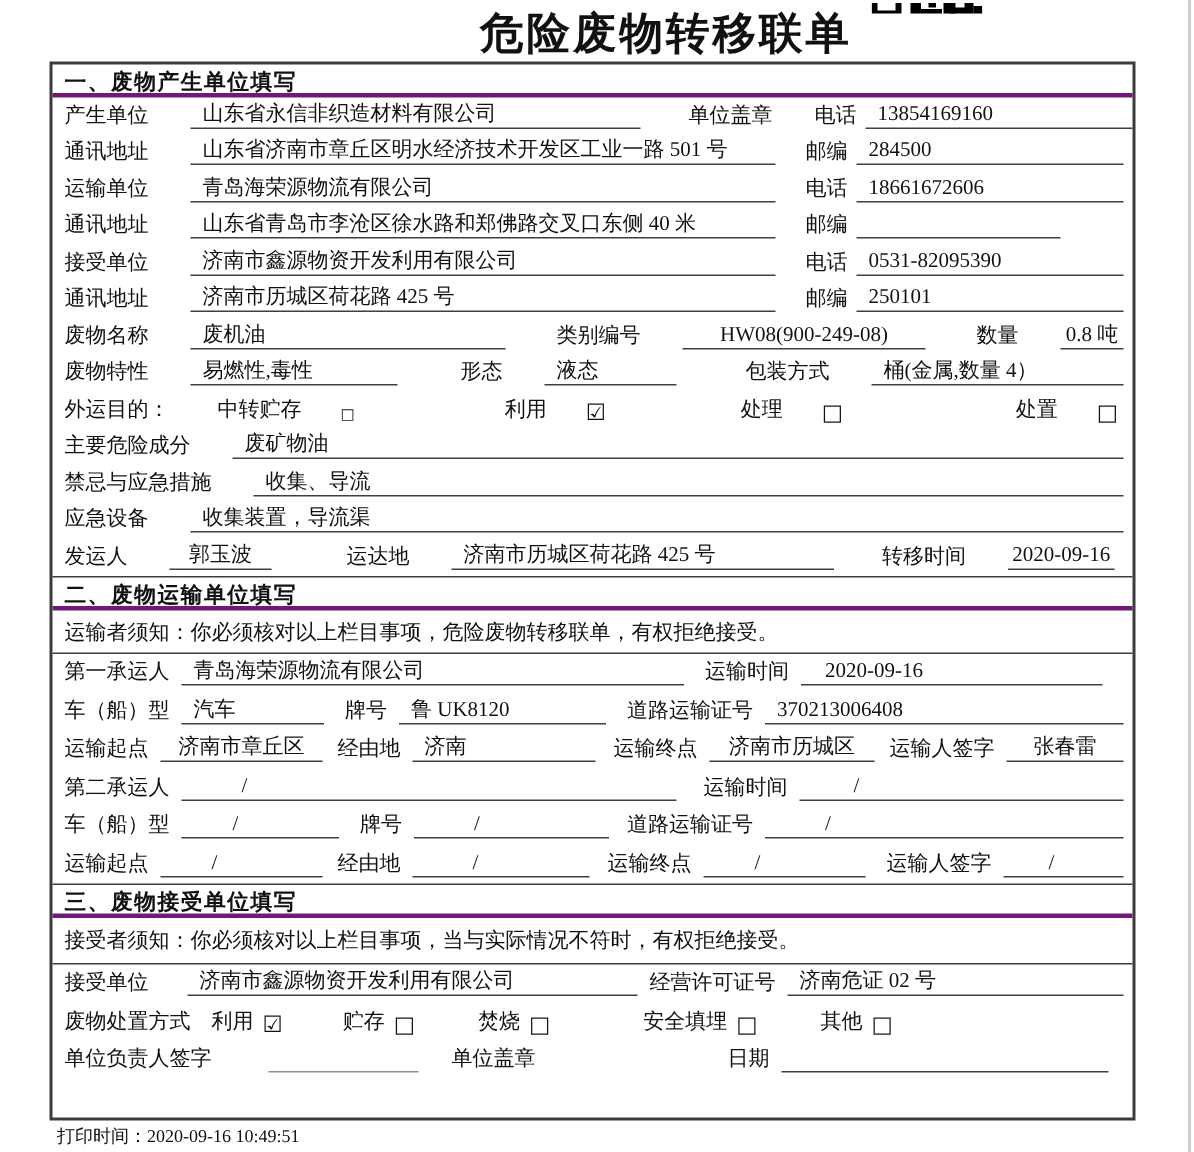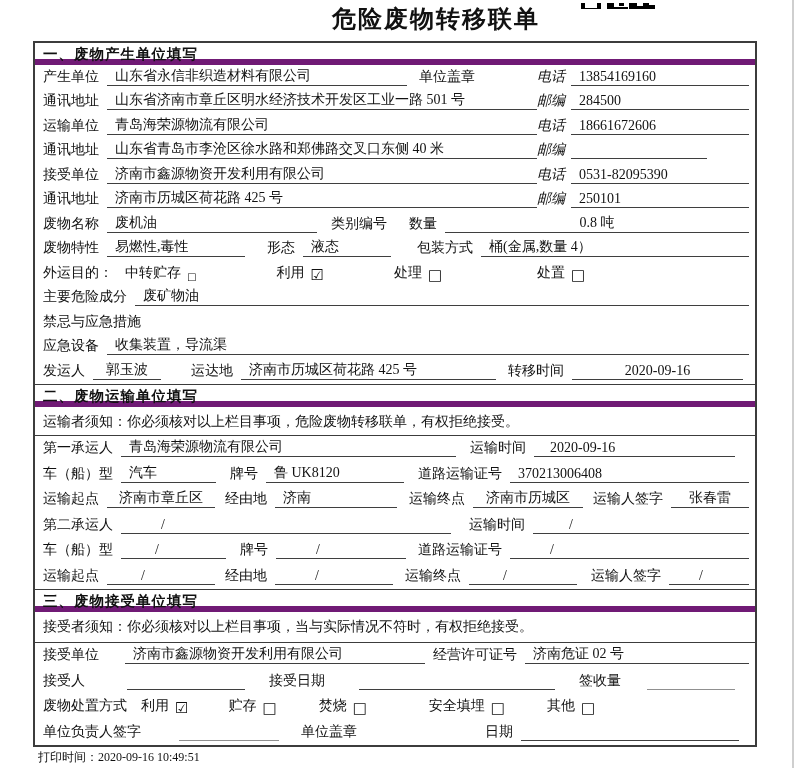--- a/index.html
+++ b/index.html
@@ -1,43 +1,43 @@
 <!DOCTYPE html>
 <html><head>
 <meta charset="utf-8">
 <style>
   * { box-sizing: border-box; margin: 0; padding: 0; }
   html,body { width:796px; height:768px; background:#ffffff; overflow:hidden; }
   body { position:relative; font-family:"Liberation Serif","DejaVu Serif",serif; color:#111; font-size:14px; }
 
   .doc-no { position:absolute; left:38px; top:12px; font-size:14px; white-space:nowrap;margin-top:33px; }
-  .doc-title { position:absolute; left:332px; top:3px; font-size:24px; font-weight:bold; letter-spacing:2px; white-space:nowrap; }
+  .doc-title { position:absolute; left:320px; top:3px; font-size:29px; font-weight:bold; letter-spacing:2px; white-space:nowrap; }
   .qr-frag { position:absolute; left:581px; top:0; width:74px; height:9px; overflow:hidden; }
   .page-edge { position:absolute; right:2px; top:0; width:2px; height:768px; background:#cfcfcf; }
 
   .form { position:absolute; left:33px; top:41px; width:724px; height:706px; border:2px solid #3c3c3c; background:#fff; }
 
-  .sec-h { font-weight:bold; font-size:14.5px; padding:2px 8px 0 8px; height:22px; border-bottom:6px solid #701a75; letter-spacing:1px; }
+  .sec-h { font-weight:bold; font-size:14.5px; padding:2px 8px 0 8px; height:22px; border-bottom:3px solid #701a75; letter-spacing:1px; }
   .sec-h.bt { border-top:1px solid #3c3c3c; height:23px; }
 
   .note { height:29px; padding:6px 8px 0 8px; border-bottom:1px solid #3c3c3c; }
   .note.h31 { height:31px; }
 
   .r { display:flex; align-items:flex-end; padding:0 6px 4px 8px; }
-  .s1 .r { height:24.5px; }
+  .s1 .r { height:24.5px;gap:20px; }
   .s2 .r, .s3 .r { height:25.5px; }
 
   .l { white-space:nowrap; margin-right:8px; flex:none; }
   .u { border-bottom:1px solid #3f3f3f; white-space:nowrap; padding:0 2px 0 8px; flex:none; overflow:hidden; }
   .u.c { text-align:center; padding:0 2px; }
   .u.fx { flex:1 1 auto; }
   .u.gy { border-bottom-color:#909090; }
 
   .rgroup { margin-left:auto; display:flex; align-items:flex-end; width:212px; flex:none; }
-  .rgroup .l { margin-right:6px;font-style:italic; }
+  .rgroup .l { margin-right:6px; }
   .rgroup .u { flex:1 1 auto; }
 
   .cbl { white-space:nowrap; flex:none; }
   .cbg { font-family:"DejaVu Sans",sans-serif; font-size:15px; line-height:1; margin-left:6px; flex:none; position:relative; top:1px; }
   .cbg.sm { font-size:10px; top:0; }
 
   .print-line { position:absolute; left:38px; top:749px; font-size:12px; white-space:nowrap; }
 </style>
 </head>
 <body>
@@ -117,20 +117,21 @@
       <span class="rgroup">
         <span class="l">邮编</span>
         <span class="u">250101</span>
       </span>
     </div>
 
     <div class="r">
       <span class="l">废物名称</span>
       <span class="u" style="width:210px">废机油</span>
       <span class="l" style="margin-left:14px">类别编号</span>
+      <span class="u c" style="width:162px">HW08(900-249-08)</span>
       <span class="l" style="margin-left:14px">数量</span>
       <span class="u fx c">0.8 吨</span>
     </div>
 
     <div class="r">
       <span class="l">废物特性</span>
       <span class="u" style="width:138px">易燃性,毒性</span>
       <span class="l" style="margin-left:22px">形态</span>
       <span class="u" style="width:88px">液态</span>
       <span class="l" style="margin-left:26px">包装方式</span>
@@ -149,20 +150,21 @@
       <span class="cbg">□</span>
     </div>
 
     <div class="r">
       <span class="l">主要危险成分</span>
       <span class="u fx">废矿物油</span>
     </div>
 
     <div class="r">
       <span class="l">禁忌与应急措施</span>
+      <span class="u fx">收集、导流</span>
     </div>
 
     <div class="r">
       <span class="l">应急设备</span>
       <span class="u fx">收集装置，导流渠</span>
     </div>
 
     <div class="r">
       <span class="l">发运人</span>
       <span class="u c" style="width:68px">郭玉波</span>
@@ -236,28 +238,20 @@
     <div class="sec-h bt">三、废物接受单位填写</div>
     <div class="note h31">接受者须知：你必须核对以上栏目事项，当与实际情况不符时，有权拒绝接受。</div>
 
     <div class="r">
       <span class="l" style="margin-right:26px">接受单位</span>
       <span class="u" style="width:300px">济南市鑫源物资开发利用有限公司</span>
       <span class="l" style="margin-left:8px">经营许可证号</span>
       <span class="u fx">济南危证 02 号</span>
     </div>
 
-    <div class="r">
-      <span class="l">接受人</span>
-      <span class="u" style="width:118px;margin-left:34px"></span>
-      <span class="l" style="margin-left:24px">接受日期</span>
-      <span class="u" style="width:196px;margin-left:26px"></span>
-      <span class="l" style="margin-left:24px">签收量</span>
-      <span class="u fx gy" style="margin-left:18px;margin-right:14px"></span>
-    </div>
 
     <div class="r">
       <span class="cbl">废物处置方式</span>
       <span class="cbl" style="margin-left:14px">利用</span>
       <span class="cbg">☑</span>
       <span class="cbl" style="margin-left:40px">贮存</span>
       <span class="cbg">□</span>
       <span class="cbl" style="margin-left:42px">焚烧</span>
       <span class="cbg">□</span>
       <span class="cbl" style="margin-left:62px">安全填埋</span>

